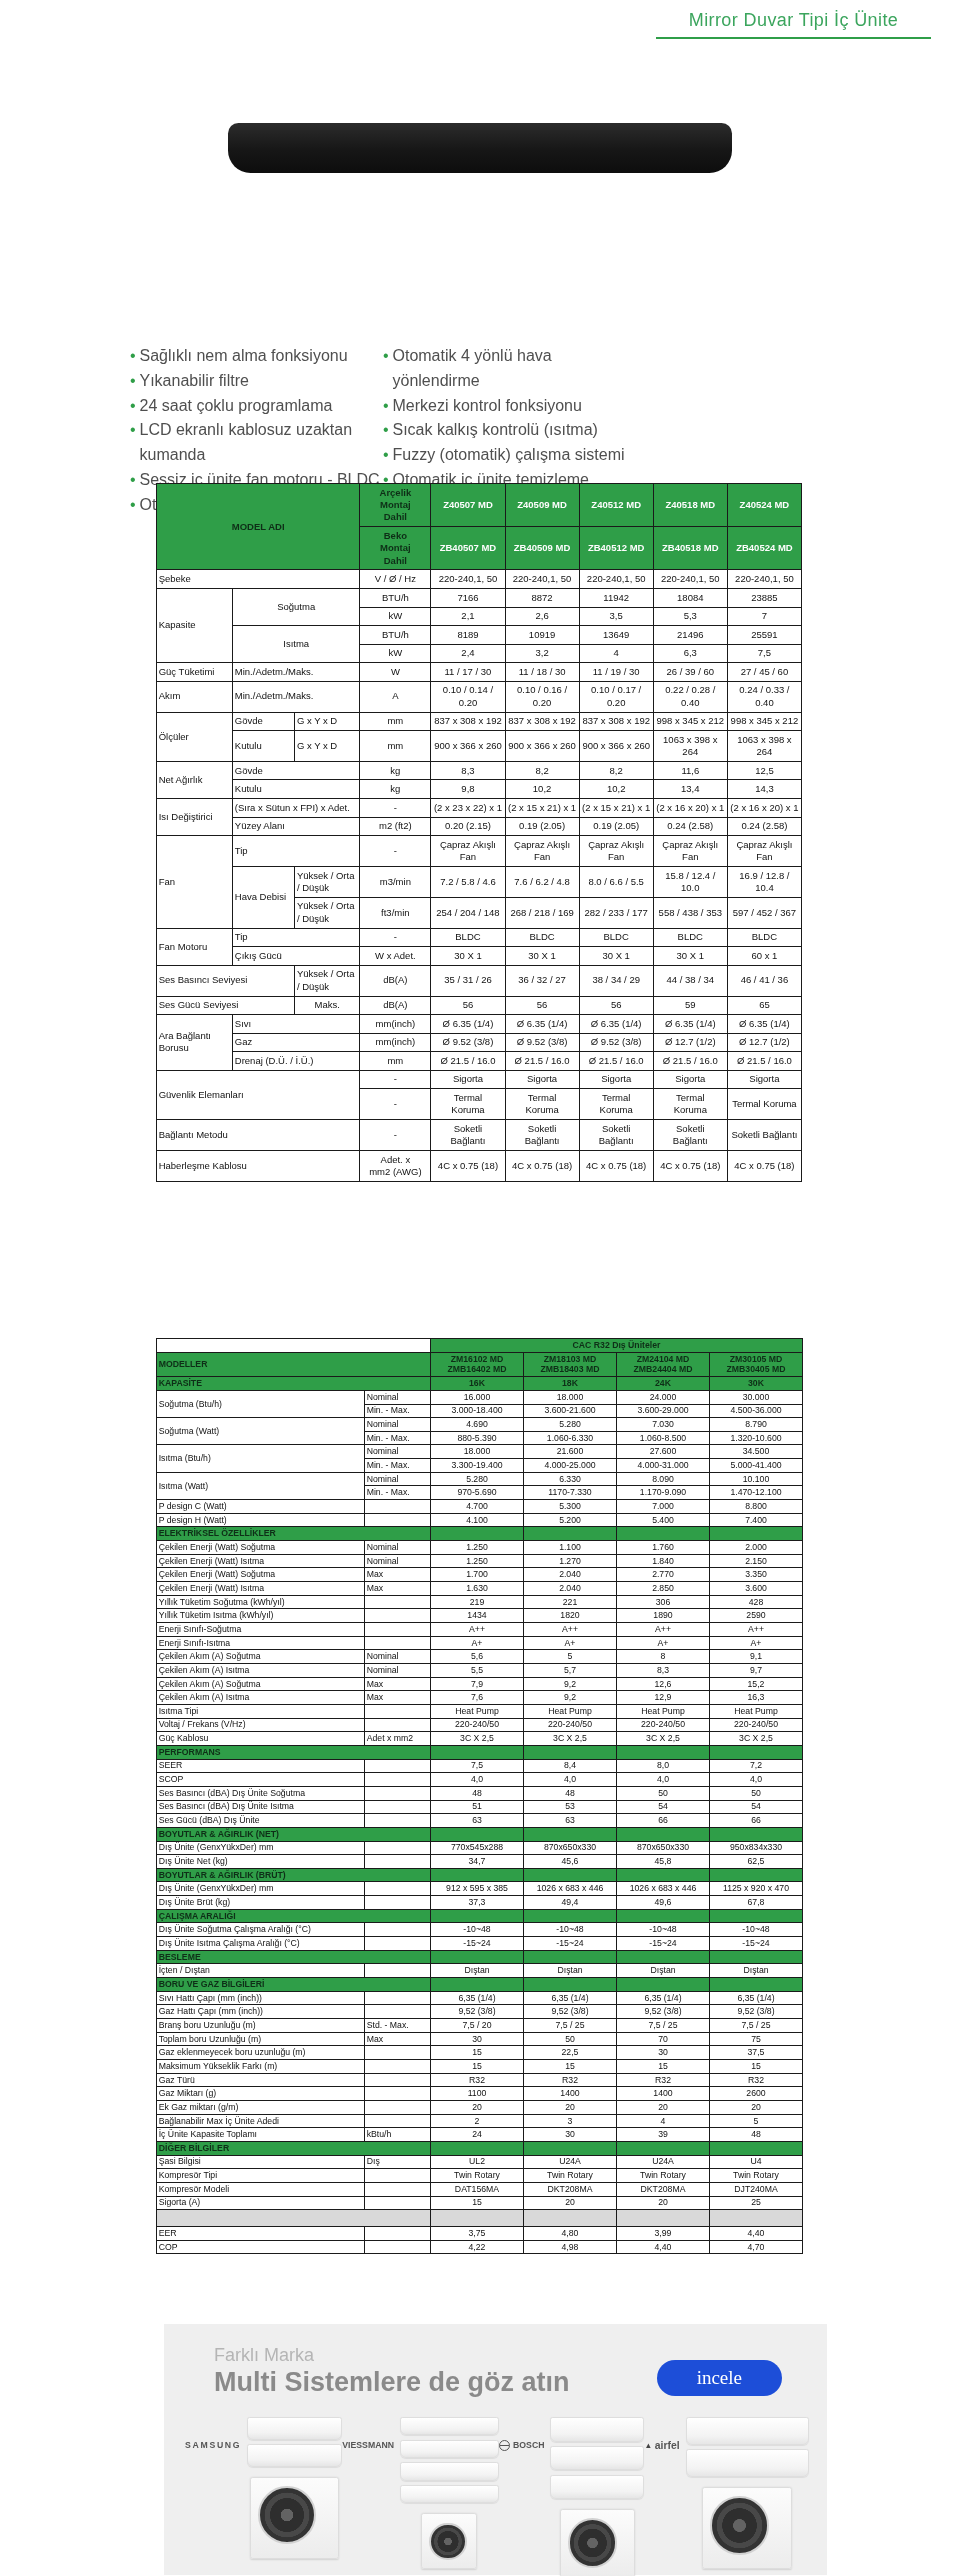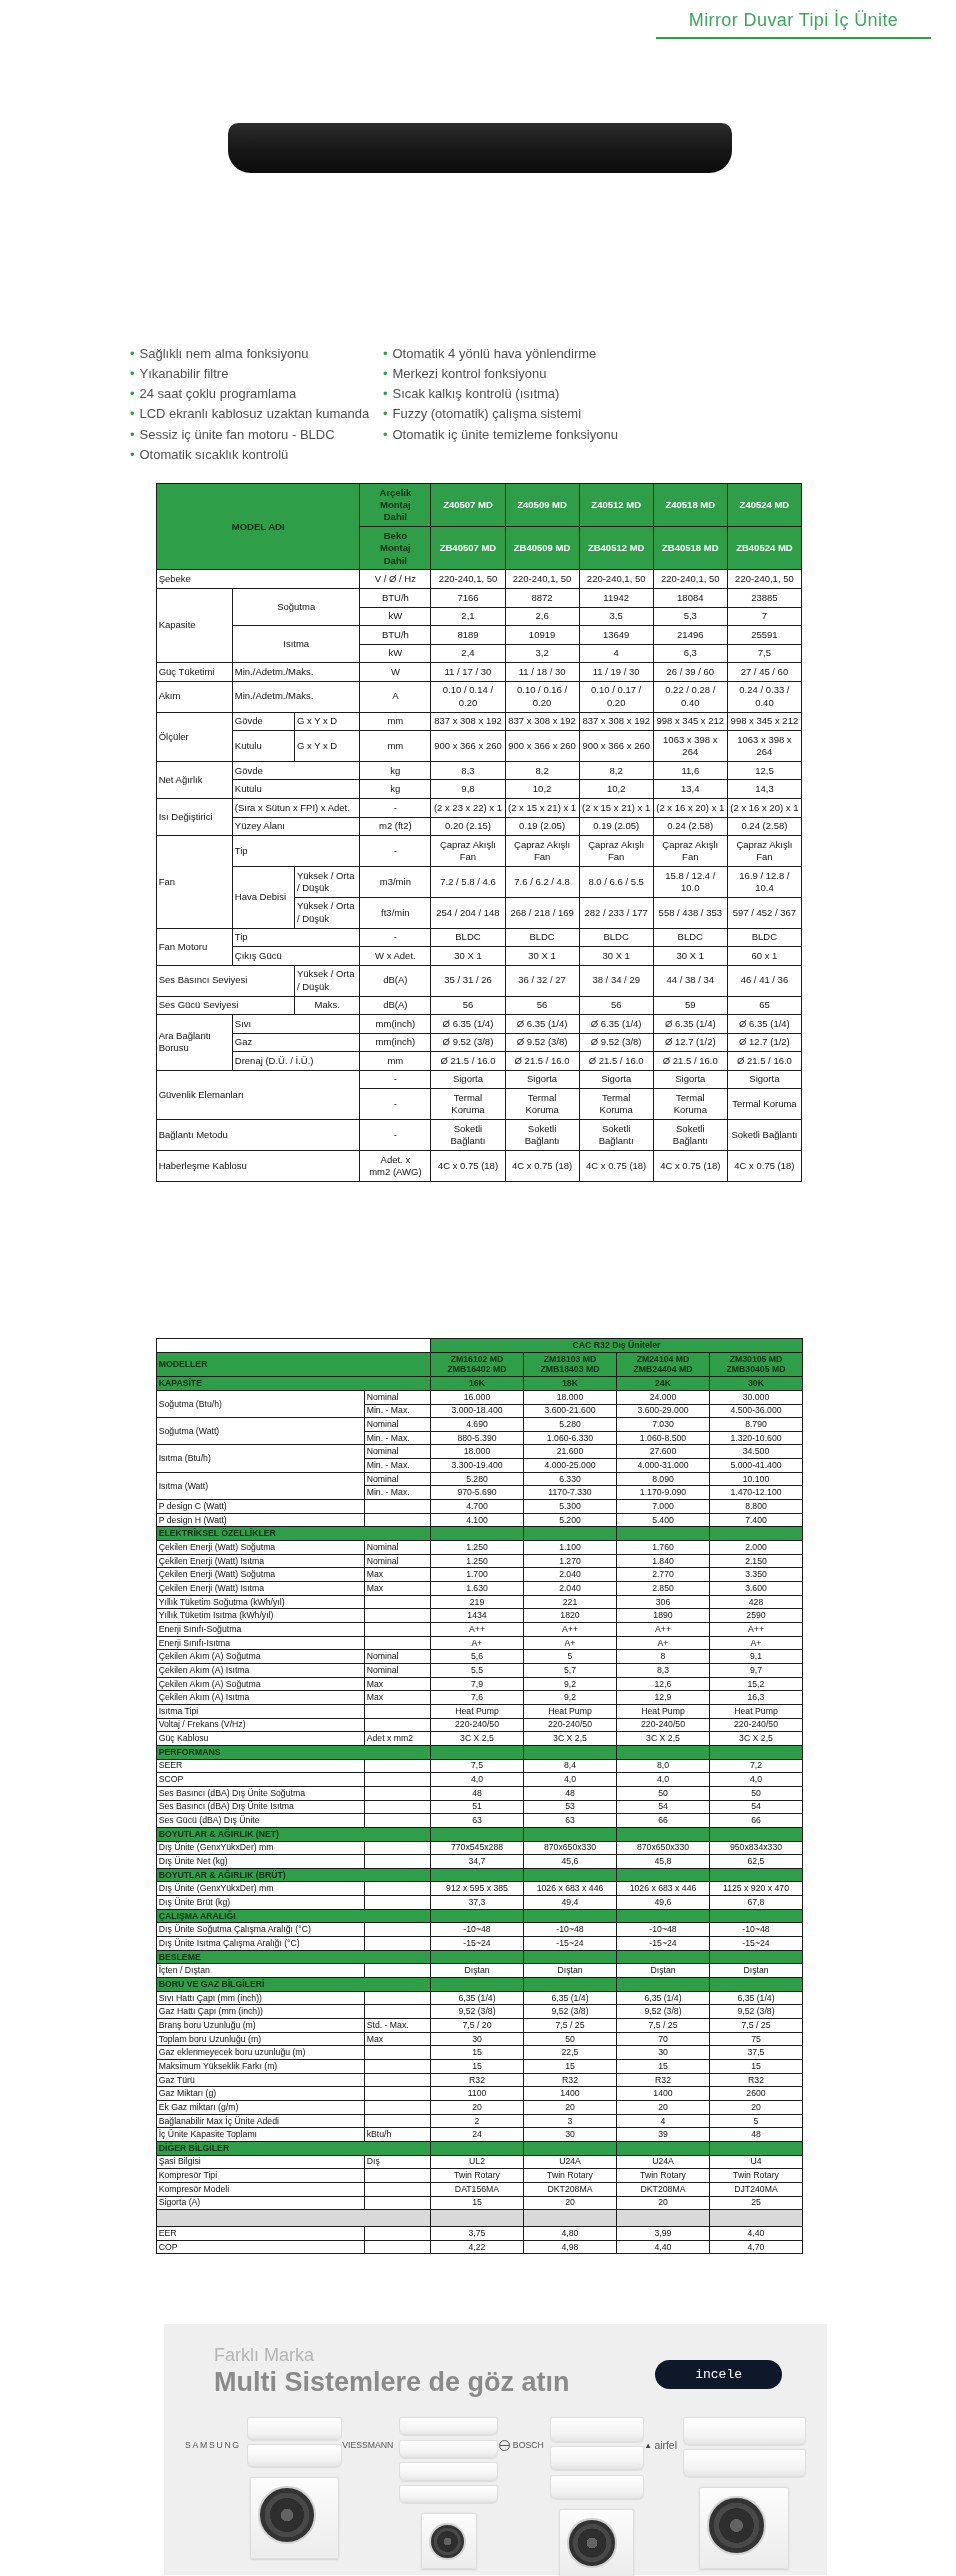--- a/index.html
+++ b/index.html
@@ -19,21 +19,21 @@
     background:linear-gradient(180deg,#2c2c2c 0%,#161616 55%,#0d0d0d 100%);}
   .brand-mark{position:absolute;left:22.5px;top:8.7px;font-size:9.5px;color:rgba(255,255,255,.30);}
   .brand-mark b{color:rgba(80,200,120,.55);font-weight:normal;}
   .inverter-mark{position:absolute;right:26px;top:10.4px;font-size:10.4px;font-style:italic;
     color:rgba(255,255,255,.30);}
   .display{position:absolute;right:22.5px;top:66px;color:#8f8f8f;font-size:23.4px;font-weight:bold;}
   .display .deg{font-size:11.2px;vertical-align:top;}
 
   
   .features{position:absolute;left:130px;top:344px;width:718px;display:flex;}
-  .features ul{list-style:none;margin:0;padding:0;font-size:13px;color:#4f4f4f;line-height:1.55;}
+  .features ul{list-style:none;margin:0;padding:0;font-size:16px;color:#4f4f4f;line-height:1.55;}
   .features .fcol1{width:253px;}
   .features .fcol2{width:253px;}
   .features .fcol3{width:213px;}
   .features li{position:relative;padding-left:9.5px;white-space:pre-line;}
   .features li::before{content:"•";position:absolute;left:0;top:0;color:#2f9e48;}
 
   
   .tbl{border-collapse:collapse;table-layout:fixed;background:#fff;}
   .tbl td{border:0.9px solid #1a1a1a;background:#fff;color:#111;text-align:center;
     vertical-align:middle;white-space:pre-line;overflow:hidden;}
@@ -45,25 +45,25 @@
   .tbl td.g{background:#2f9e48;color:#0e2f17;font-weight:bold;}
   .tbl td.gw{background:#2f9e48;color:#fdfdfd;font-weight:600;}
   .tbl td.sm{font-size:8.7px;}
   .tbl td.gray{background:#d9d9d9;height:14px;}
   .tbl td.big{font-size:10.4px;}
 
   
   .banner{position:absolute;left:164px;top:2324px;width:663px;height:251px;background:#efefef;}
   .b-line1{position:absolute;left:50px;top:21px;color:#b5b5b5;font-size:18px;}
   .b-line2{position:absolute;left:50px;top:43px;color:#8a8a8a;font-size:27px;font-weight:bold;}
-  .incele-btn{position:absolute;right:45px;top:36px;background:#0f172a;color:#fff;border:none;
-    border-radius:21px;font-size:13px;padding:7px 40px;font-family:Liberation Mono, monospace;cursor:pointer;}
+  .incele-btn{position:absolute;right:45px;top:36px;background:#1d4ed8;color:#fff;border:none;
+    border-radius:21px;font-size:19px;padding:7px 40px;font-family:Liberation Serif, serif;cursor:pointer;}
   .brands{position:absolute;left:21px;right:21px;top:93px;display:flex;justify-content:space-between;}
   .brand{display:flex;align-items:flex-start;gap:6px;}
-  .blogo{margin-top:22.5px;font-size:8.7px;font-weight:normal;color:#555;white-space:nowrap;display:flex;align-items:center;gap:2.6px;}
+  .blogo{margin-top:22.5px;font-size:8.7px;font-weight:bold;color:#555;white-space:nowrap;display:flex;align-items:center;gap:2.6px;}
   .brand:nth-child(1) .blogo{letter-spacing:1.7px;}
   .brand:nth-child(4) .blogo{font-size:10.4px;}
   .bosch-ic{display:inline-block;width:9.5px;height:9.5px;border:1.7px solid #555;border-radius:50%;
     background:linear-gradient(180deg,transparent 40%,#555 40%,#555 60%,transparent 60%);}
   .air-ic{font-size:7.8px;color:#444;}
   .stack{display:flex;flex-direction:column;align-items:center;gap:4.3px;}
   .iu{background:linear-gradient(180deg,#ffffff,#f3f3f3 70%,#e6e6e6);border:0.9px solid #dedede;
     border-radius:2.6px 2.6px 6px 6px;box-shadow:0 0.9px 0.9px rgba(0,0,0,.08);}
   .brand:nth-child(1) .iu{width:93px;height:21px;}
   .brand:nth-child(2) .iu{width:97px;height:16.4px;gap:2.6px;}

